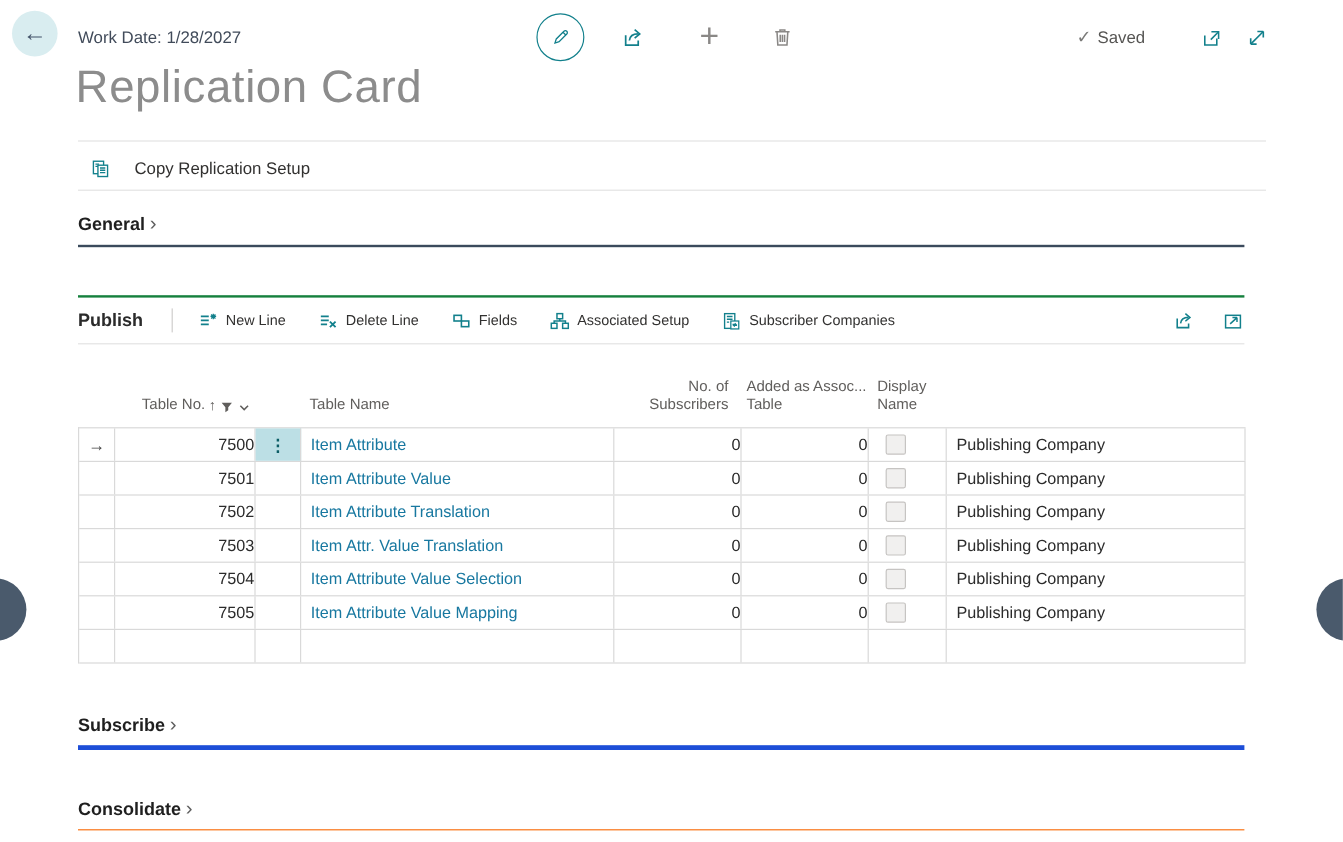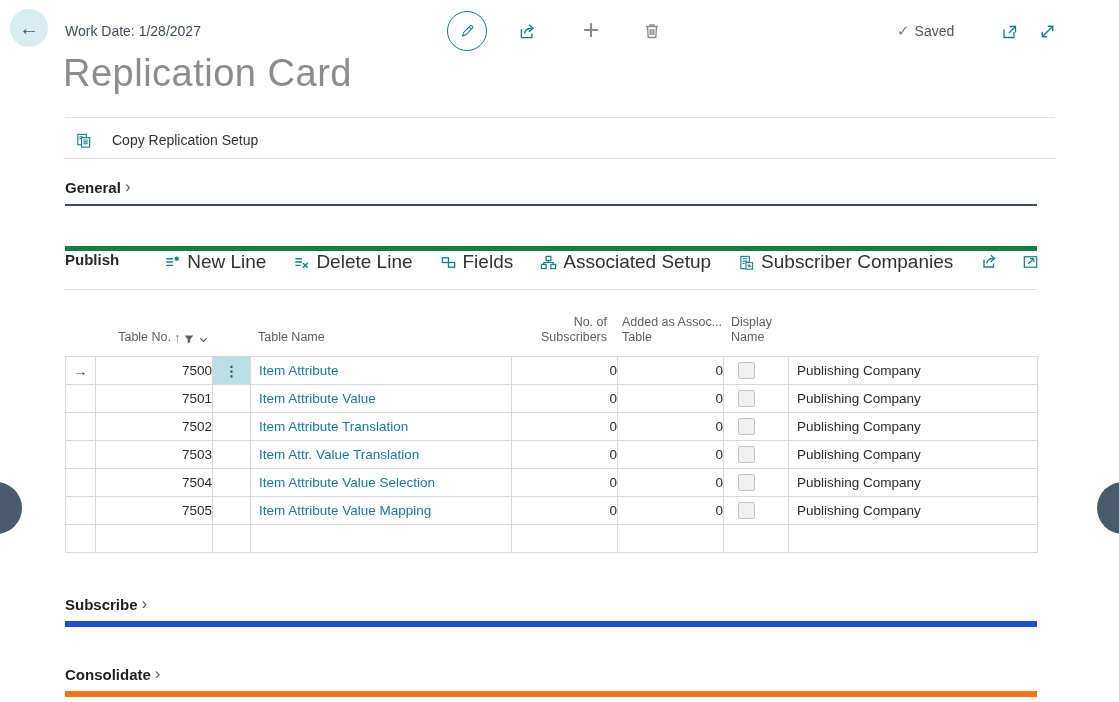--- a/index.html
+++ b/index.html
@@ -25,28 +25,28 @@
 
   .divider{height:1px;background:#e3e3e3;}
   .div1{left:65px;top:117px;width:990px;}
   .div2{left:65px;top:158px;width:990px;}
 
   .copy-action{left:75px;top:127px;height:26px;display:flex;align-items:center;gap:20px;font-size:14px;color:#323130;cursor:pointer;}
 
   .section-head{font-size:15px;font-weight:bold;color:#1f1f1f;display:flex;align-items:flex-start;gap:4px;cursor:pointer;}
   .section-head .chev{font-size:17px;font-weight:normal;color:#5f5f5f;line-height:16px;}
   .general{left:65px;top:179px;width:972px;padding-bottom:8px;border-bottom:2px solid #3b4a5c;}
-  .subscribe{left:65px;top:596px;width:972px;padding-bottom:8px;border-bottom:6px solid #1d4ed8;}
-  .consolidate{left:65px;top:666px;width:972px;padding-bottom:8px;border-bottom:6px solid #f97316;}
+  .subscribe{left:65px;top:596px;width:972px;padding-bottom:8px;border-bottom:4px solid #1d4ed8;}
+  .consolidate{left:65px;top:666px;width:972px;padding-bottom:8px;border-bottom:1px solid #f97316;}
 
   
-  .pub-toolbar{left:65px;top:246px;width:972px;height:38px;border-top:5px solid #15803d;border-bottom:1px solid #e3e3e3;display:flex;align-items:flex-start;}
+  .pub-toolbar{left:65px;top:246px;width:972px;height:38px;border-top:2px solid #15803d;border-bottom:1px solid #e3e3e3;display:flex;align-items:center;}
   .pub-caption{font-size:15px;font-weight:bold;color:#2b2b2b;}
   .vsep{width:1px;height:20px;background:#cfcecd;margin:0 21px 0 24px;}
-  .tb-btn{display:flex;align-items:center;gap:6px;font-size:19px;color:#323130;cursor:pointer;margin-right:27px;white-space:nowrap;}
+  .tb-btn{display:flex;align-items:center;gap:6px;font-size:12px;color:#323130;cursor:pointer;margin-right:27px;white-space:nowrap;}
   .tb-right{margin-left:auto;display:flex;align-items:center;gap:21px;}
 
   
   .grid-cols{display:grid;grid-template-columns:30px 117px 38px 261px 106px 106px 65px 249px;}
   .thead{left:65px;top:286px;width:972px;height:66px;align-items:end;padding-bottom:0;}
   .th{font-size:12.5px;color:#605e5c;line-height:15px;padding-bottom:7px;}
   .th.r{text-align:right;padding-right:10px;}
   .th.l{text-align:left;padding-left:8px;}
   .th-tableno{grid-column:1/3;display:flex;align-items:flex-end;justify-content:flex-end;gap:3px;padding-right:3px;white-space:nowrap;margin-top:39px;}
   .th-tableno .g{font-size:12px;color:#605e5c;line-height:14px;}

